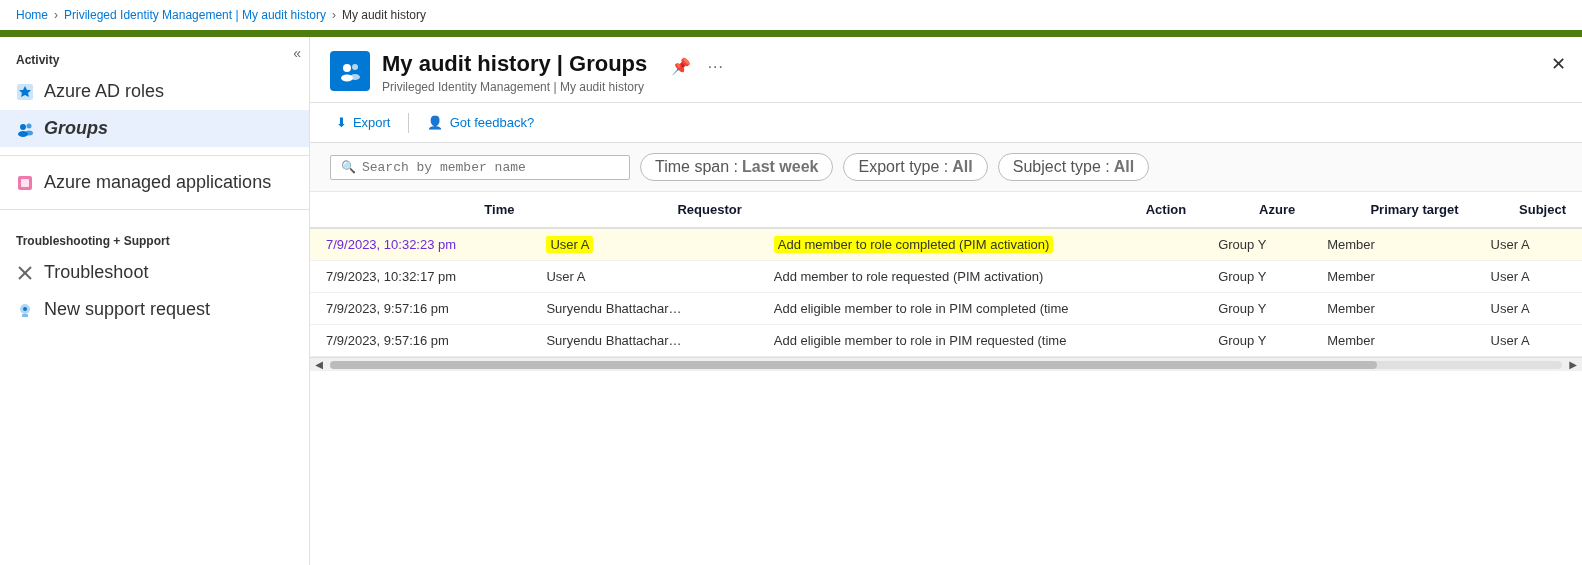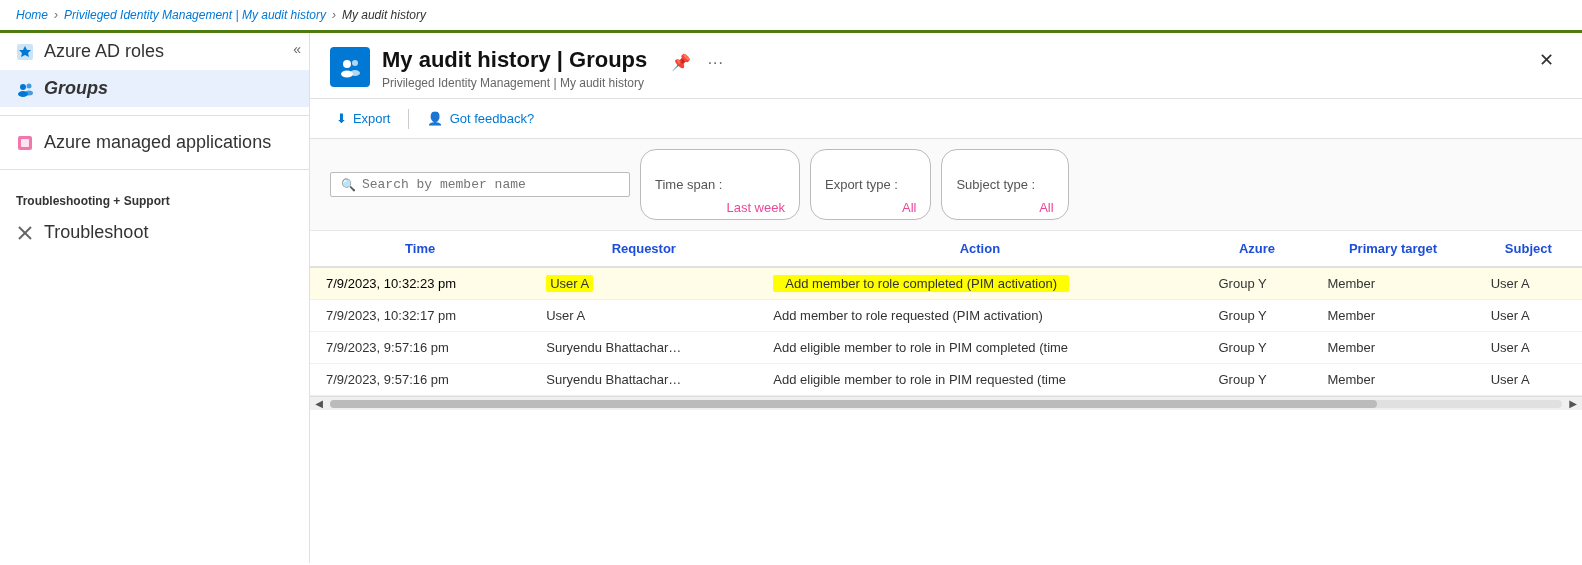--- a/index.html
+++ b/index.html
@@ -2,22 +2,21 @@
 <html><head>
   <meta charset="utf-8">
   <style>
     * { box-sizing: border-box; margin: 0; padding: 0; }
     body { font-family: 'Segoe UI', Arial, sans-serif; font-size: 13px; color: #333; background: #fff; overflow: hidden; }
 
     
     .breadcrumb {
       display: flex; align-items: center; gap: 6px;
       padding: 8px 16px; font-size: 12px; color: #0078d4;
-      border-bottom: 3px solid #4d7c0f;
-      font-style: italic;
+      border-bottom: 7px solid #4d7c0f;
     }
     .breadcrumb span { color: #333; }
     .breadcrumb a { color: #0078d4; text-decoration: none; }
     .breadcrumb .sep { color: #666; }
 
     
     .main-layout {
       display: flex; height: calc(100vh - 35px);
     }
 
@@ -46,21 +45,21 @@
     .sidebar-divider { height: 1px; background: #e0e0e0; margin: 8px 0; }
 
     
     .content {
       flex: 1; display: flex; flex-direction: column; overflow: hidden;
     }
 
     
     .page-header {
       display: flex; align-items: flex-start; justify-content: space-between;
-      padding: 12px 20px 8px 20px; border-bottom: 1px solid #e0e0e0;
+      padding: 12px 8px 8px 20px; border-bottom: 1px solid #e0e0e0;
     }
     .page-header-left { display: flex; align-items: flex-start; gap: 12px; }
     .page-header-icon {
       width: 40px; height: 40px; background: #0078d4;
       border-radius: 4px; display: flex; align-items: center; justify-content: center;
       flex-shrink: 0; margin-top: 2px;
     }
     .page-header-icon svg { fill: white; }
     .page-header-title { font-size: 22px; font-weight: 600; color: #111; }
     .page-header-subtitle { font-size: 12px; color: #666; margin-top: 2px; }
@@ -94,45 +93,45 @@
       background: #fff; width: 300px;
     }
     .search-box input {
       border: none; outline: none; font-size: 13px; color: #333; width: 100%; background: transparent; font-family: Liberation Mono, monospace;
     }
     .search-icon { color: #666; font-size: 12px; }
 
     .filter-chip {
       display: flex; align-items: center; gap: 4px;
       border: 1px solid #bbb; border-radius: 16px; padding: 4px 14px;
-      background: #fff; font-size: 13px; cursor: pointer; white-space: nowrap;
+      background: #fff; font-size: 16px; cursor: pointer; white-space: nowrap;
     }
     .filter-chip .label { color: #555; }
-    .filter-chip .value { color: #ec4899; font-weight: 400; margin-top: 46px; }
+    .filter-chip .value { color: #737373; font-weight: 700; }
 
     
     .table-container {
       flex: 1; overflow: auto; padding: 0 0 0 0;
     }
     table {
       width: 100%; border-collapse: collapse; font-size: 13px;
     }
     thead th {
-      text-align: center; padding: 10px 16px; font-weight: 600; color: #1d4ed8;
+      text-align: right; padding: 10px 16px; font-weight: 600; color: #0f172a;
       border-bottom: 2px solid #e0e0e0; background: #fff; white-space: nowrap;
       position: sticky; top: 0; z-index: 1;
     }
     tbody tr { border-bottom: 1px solid #f0f0f0; }
     tbody td { padding: 8px 16px; vertical-align: middle; color: #333; }
 
     .row-highlight-time { background: #fffde7 !important; }
-    .row-highlight-time td:first-child { color: #000000; font-weight: 500; }
+    .row-highlight-time td:first-child { color: #6d28d9; font-weight: 500; }
 
     .cell-highlight-action {
-      background: #ffff00; padding: 1px 12px; border-radius: 2px; font-weight: 500;
+      background: #ffff00; padding: 1px 4px; border-radius: 2px; font-weight: 500;
     }
     .cell-highlight-user {
       background: #ffff00; padding: 1px 4px; border-radius: 2px;
     }
 
     
     .scrollbar-row {
       display: flex; align-items: center; height: 14px; background: #f0f0f0;
       border-top: 1px solid #ddd; padding: 0 2px;
     }
@@ -157,20 +156,21 @@
   <a>Privileged Identity Management | My audit history</a>
   <span class="sep">›</span>
   <span>My audit history</span>
 </div>
 
 <div class="main-layout">
 
   <div class="sidebar">
     <button class="sidebar-collapse">«</button>
 
+    <div class="sidebar-section-label">Activity</div>
 
     <div class="sidebar-item">
       <span class="icon">
         <svg width="18" height="18" viewBox="0 0 18 18" fill="none" xmlns="http://www.w3.org/2000/svg">
           <rect x="1" y="1" width="16" height="16" rx="2" fill="#0078d4" opacity="0.2"></rect>
           <polygon points="9,3 11,7 15,7 12,10 13,14 9,12 5,14 6,10 3,7 7,7" fill="#0078d4"></polygon>
         </svg>
       </span>
       <span>Azure AD roles</span>
     </div>
@@ -207,20 +207,30 @@
     <div class="sidebar-item">
       <span class="icon">
         <svg width="18" height="18" viewBox="0 0 18 18" xmlns="http://www.w3.org/2000/svg">
           <line x1="3" y1="3" x2="15" y2="15" stroke="#666" stroke-width="2"></line>
           <line x1="15" y1="3" x2="3" y2="15" stroke="#666" stroke-width="2"></line>
         </svg>
       </span>
       <span>Troubleshoot</span>
     </div>
 
+    <div class="sidebar-item">
+      <span class="icon">
+        <svg width="18" height="18" viewBox="0 0 18 18" xmlns="http://www.w3.org/2000/svg">
+          <circle cx="9" cy="8" r="5" fill="#0078d4" opacity="0.3"></circle>
+          <circle cx="9" cy="8" r="2" fill="#0078d4"></circle>
+          <rect x="6" y="13" width="6" height="3" rx="1" fill="#0078d4" opacity="0.5"></rect>
+        </svg>
+      </span>
+      <span>New support request</span>
+    </div>
   </div>
 
   <div class="content">
 
     <div class="page-header">
       <div class="page-header-left">
         <div class="page-header-icon">
           <svg width="24" height="24" viewBox="0 0 24 24" xmlns="http://www.w3.org/2000/svg">
             <circle cx="9" cy="9" r="4" fill="white"></circle>
             <circle cx="17" cy="8" r="3" fill="white" opacity="0.7"></circle>

